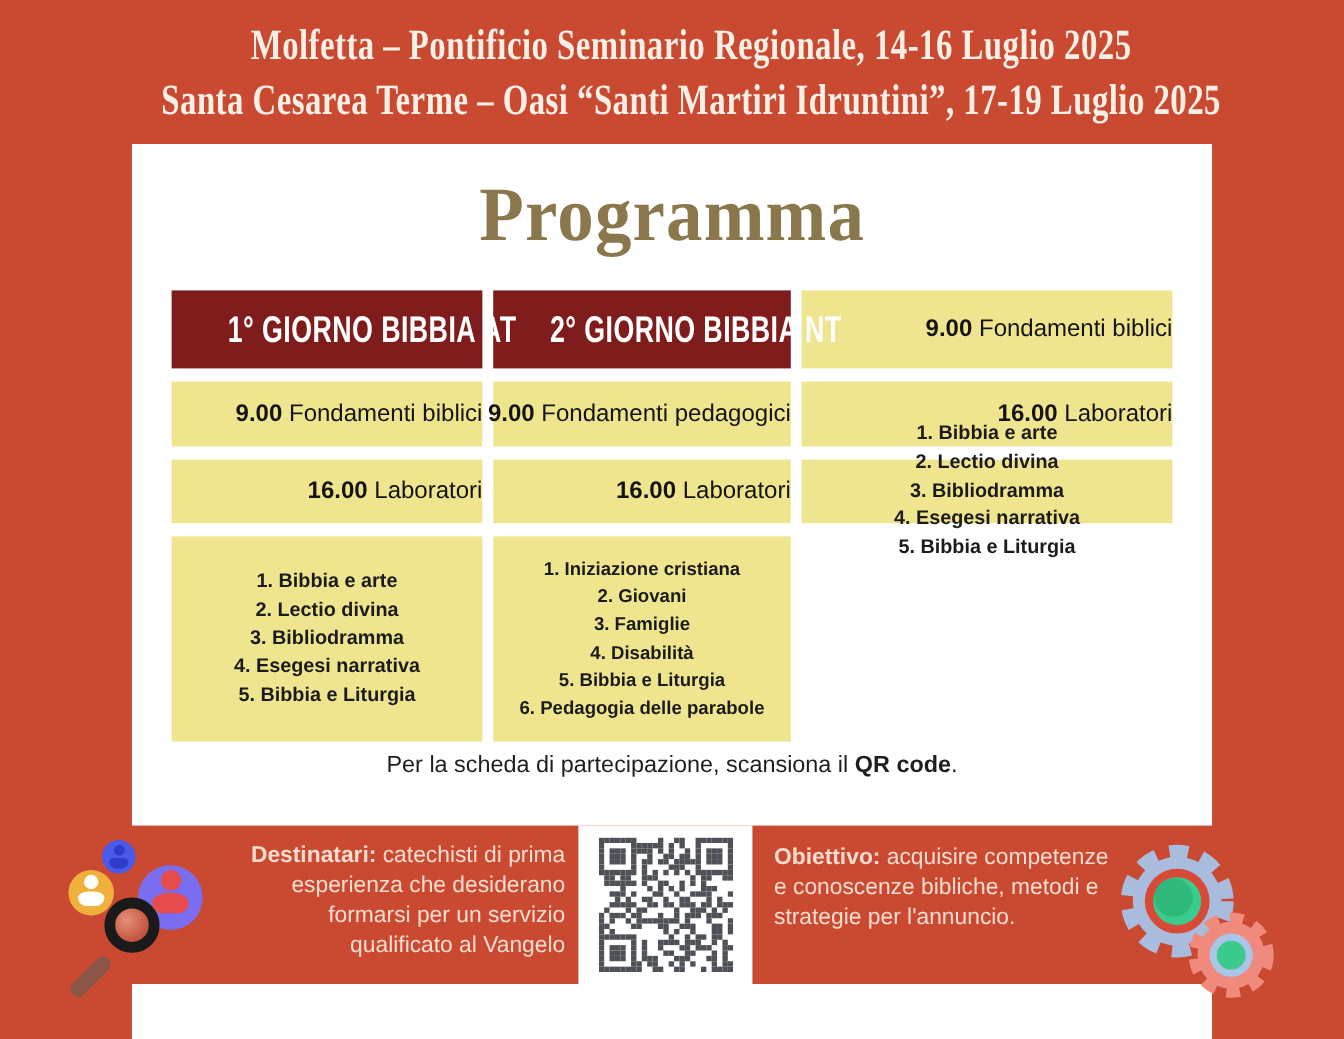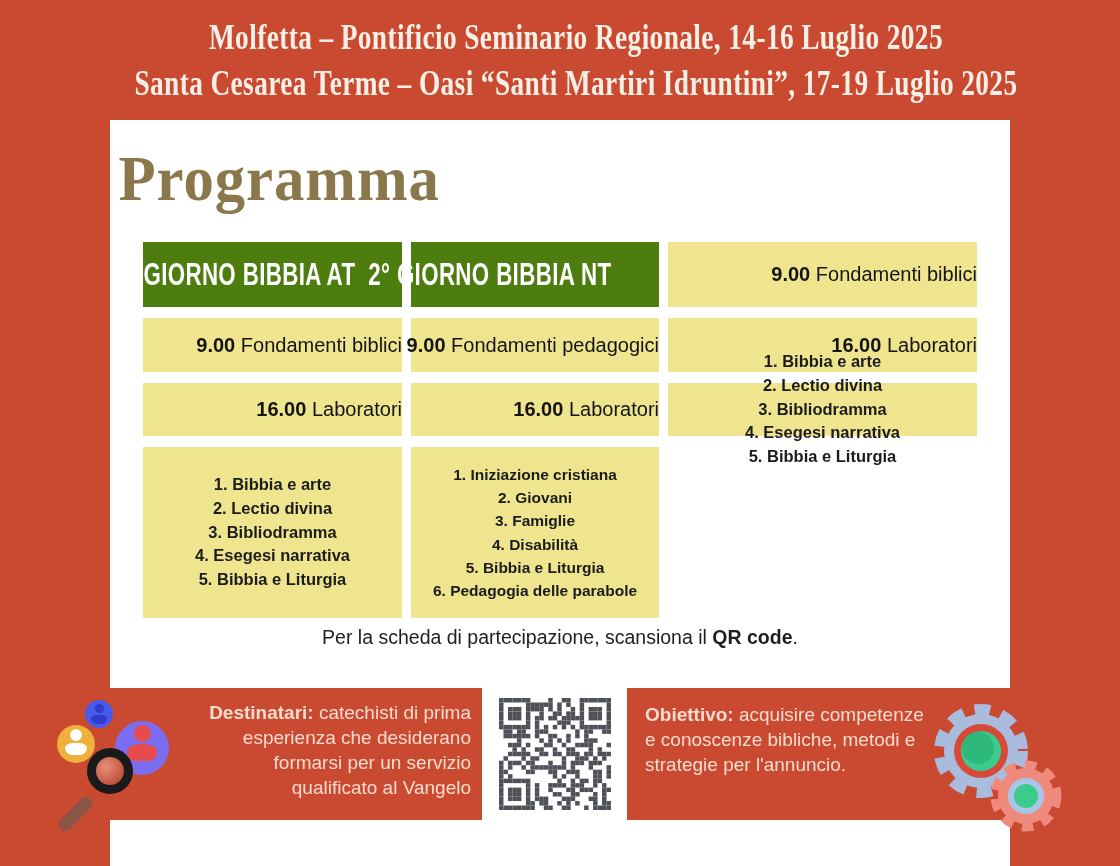--- a/index.html
+++ b/index.html
@@ -14,31 +14,31 @@
   .top-header { position:absolute; top:0; left:16px; width:1120px; height:120px;
     display:flex; flex-direction:column; align-items:center; justify-content:center; gap:4px; }
   .top-header .hline { display:inline-block; transform:scaleX(0.76);
     font-family:"Liberation Serif", serif; font-weight:700; font-size:36px;
     color:#F6EFE6; white-space:nowrap; letter-spacing:0.5px; }
 
   
   .card { position:absolute; left:110px; top:120px; width:900px; height:746px;
     background:#FFFFFF; }
 
-  .poster-title { margin-top:22px; text-align:left;
+  .poster-title { margin-top:22px; text-align:center;
     font-family:"Liberation Serif", serif; font-weight:700; font-size:64px;
     color:#8A774B; letter-spacing:1px; }
   .poster-title span { display:inline-block; transform:scaleX(0.95); }
 
   
   .grid { margin:26px 33px 0 33px; display:grid;
     grid-template-columns:259px 248px 309px; column-gap:9px; row-gap:11px;
     grid-template-rows:65px 54px 53px 171px; }
-  .day-header { background:#4d7c0f; color:#FFFFFF;
-    display:flex; align-items:center; justify-content:flex-end; }
+  .day-header { background:#7f1d1d; color:#FFFFFF;
+    display:flex; align-items:center; justify-content:flex-start; }
   .day-header span { display:inline-block; transform:scaleX(0.72);
     font-weight:700; font-size:31px; letter-spacing:0.5px; white-space:nowrap; }
   .slot { background:#F0E58F; color:#141414; font-size:20px;
     display:flex; align-items:center; justify-content:flex-end; white-space:pre; }
   .slot b { font-weight:700; }
   .workshops { background:#F0E58F; color:#1b1b1b;
     display:flex; flex-direction:column; align-items:center; justify-content:center; }
   .workshops div { font-weight:700; font-size:16.5px; line-height:1.45; text-align:center; }
   .workshops.small div { font-size:15.5px; line-height:1.5; }
 

